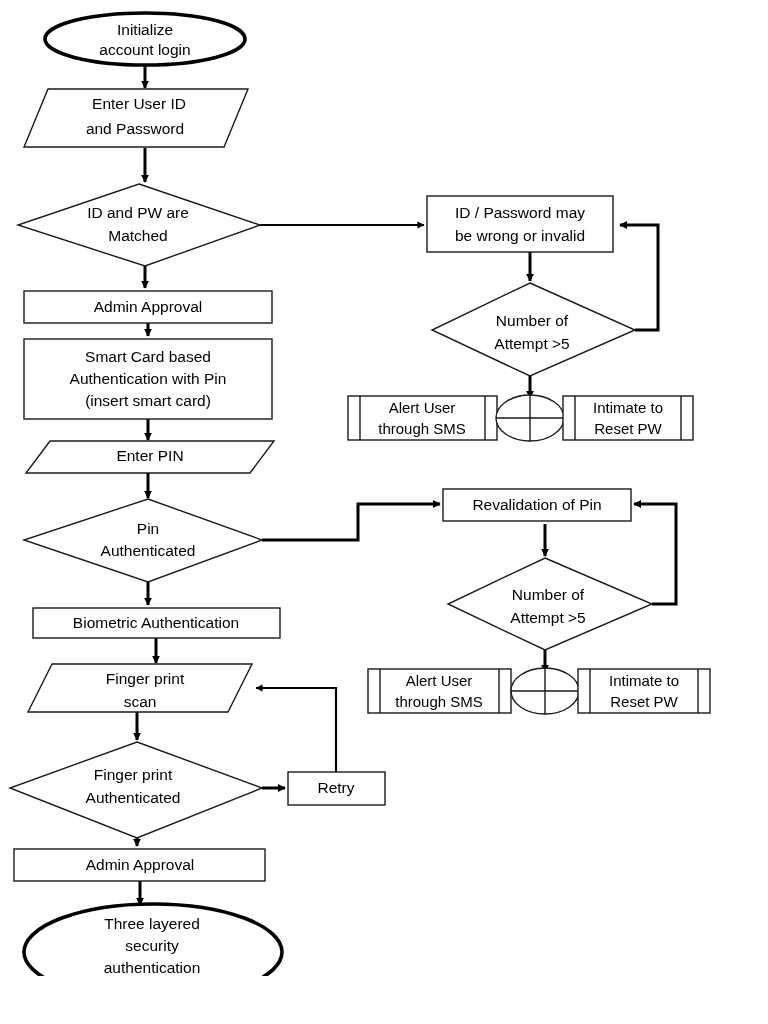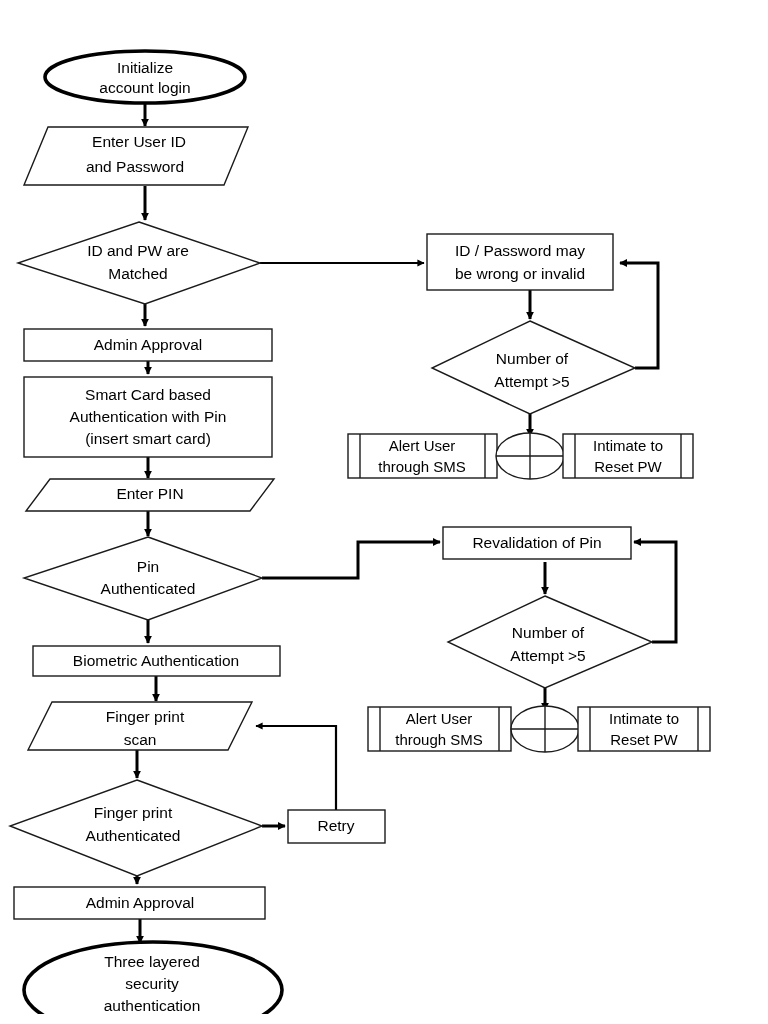--- a/index.html
+++ b/index.html
@@ -7,21 +7,20 @@
     padding: 0;
     background: #ffffff;
   }
   #canvas {
     position: relative;
     width: 768px;
     height: 976px;
     background: #ffffff;
     font-family: "Liberation Sans", sans-serif;
     overflow: hidden;
-    margin-top: 38px;
   }
   svg.flow {
     position: absolute;
     top: 0;
     left: 0;
     width: 768px;
     height: 1024px;
   }
   .thin { stroke: #1a1a1a; stroke-width: 1.4; fill: #ffffff; }
   .thick { stroke: #000000; stroke-width: 3.6; fill: #ffffff; }

